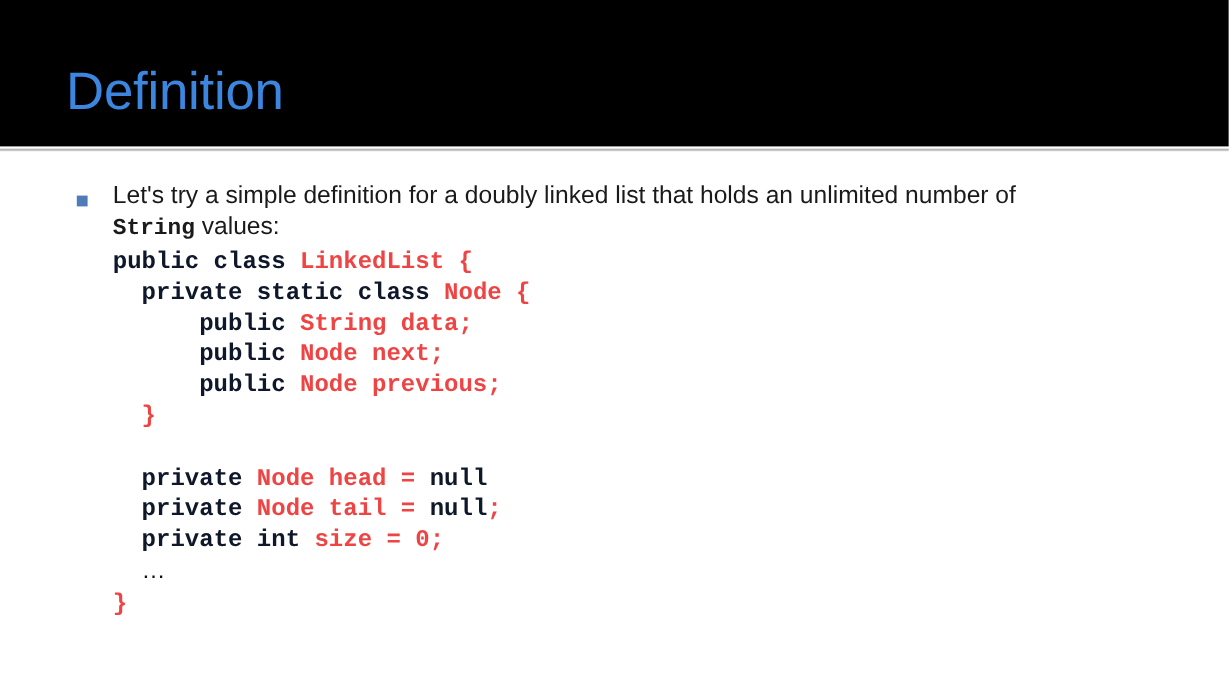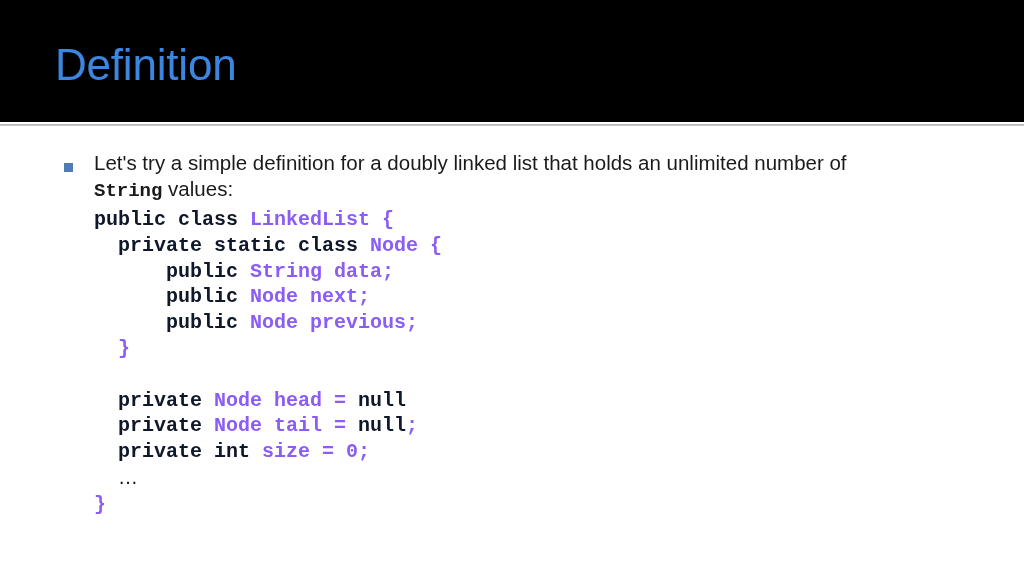--- a/index.html
+++ b/index.html
@@ -36,21 +36,21 @@
     top: 124px;
     width: 1024px;
     height: 2px;
     background: #c9c9c9;
     border-top: 1px solid #b6b6b6;
     box-sizing: border-box;
   }
   #slide-title {
     position: absolute;
     left: 55px;
-    top: 38px;
+    top: 50px;
     font-family: "Liberation Sans", sans-serif;
     font-size: 44px;
     line-height: 54px;
     color: #3d86e0;
     letter-spacing: -0.2px;
     white-space: nowrap;
   }
 
   
   #body-area {
@@ -97,21 +97,21 @@
     font-size: 20px;
     line-height: 25.8px;
     color: #111111;
     white-space: pre;
   }
   #code-block .ln {
     white-space: pre;
     min-height: 25.8px;
   }
   .kw { color: #0f172a; }
-  .pl { color: #8b5cf6; }
+  .pl { color: #ef4444; }
   .ellipsis {
     font-family: "Liberation Sans", sans-serif;
     font-weight: normal;
     font-size: 20px;
     color: #111111;
   }
 </style>
 </head>
 <body>
 

